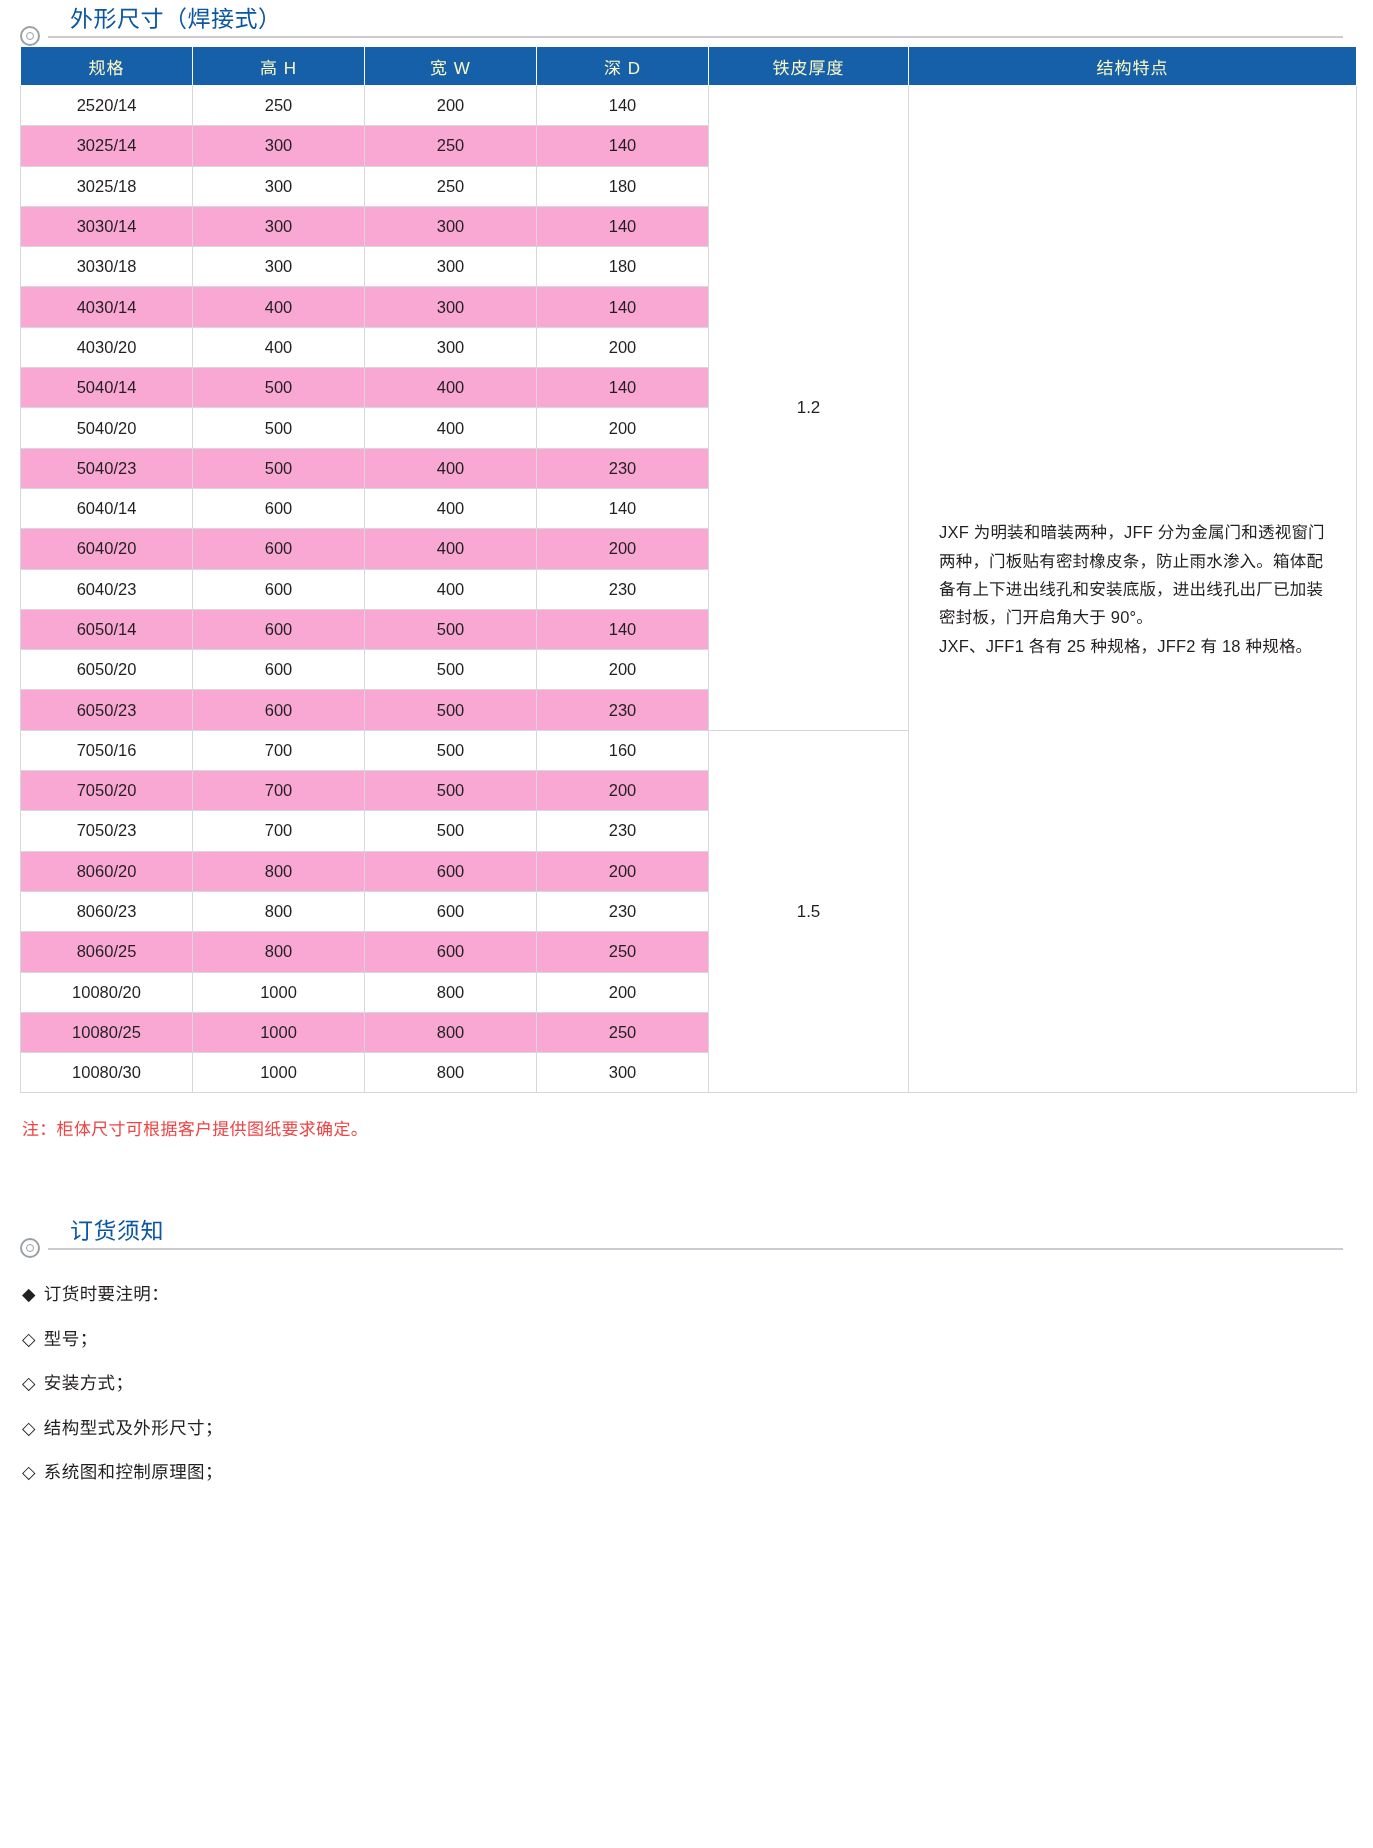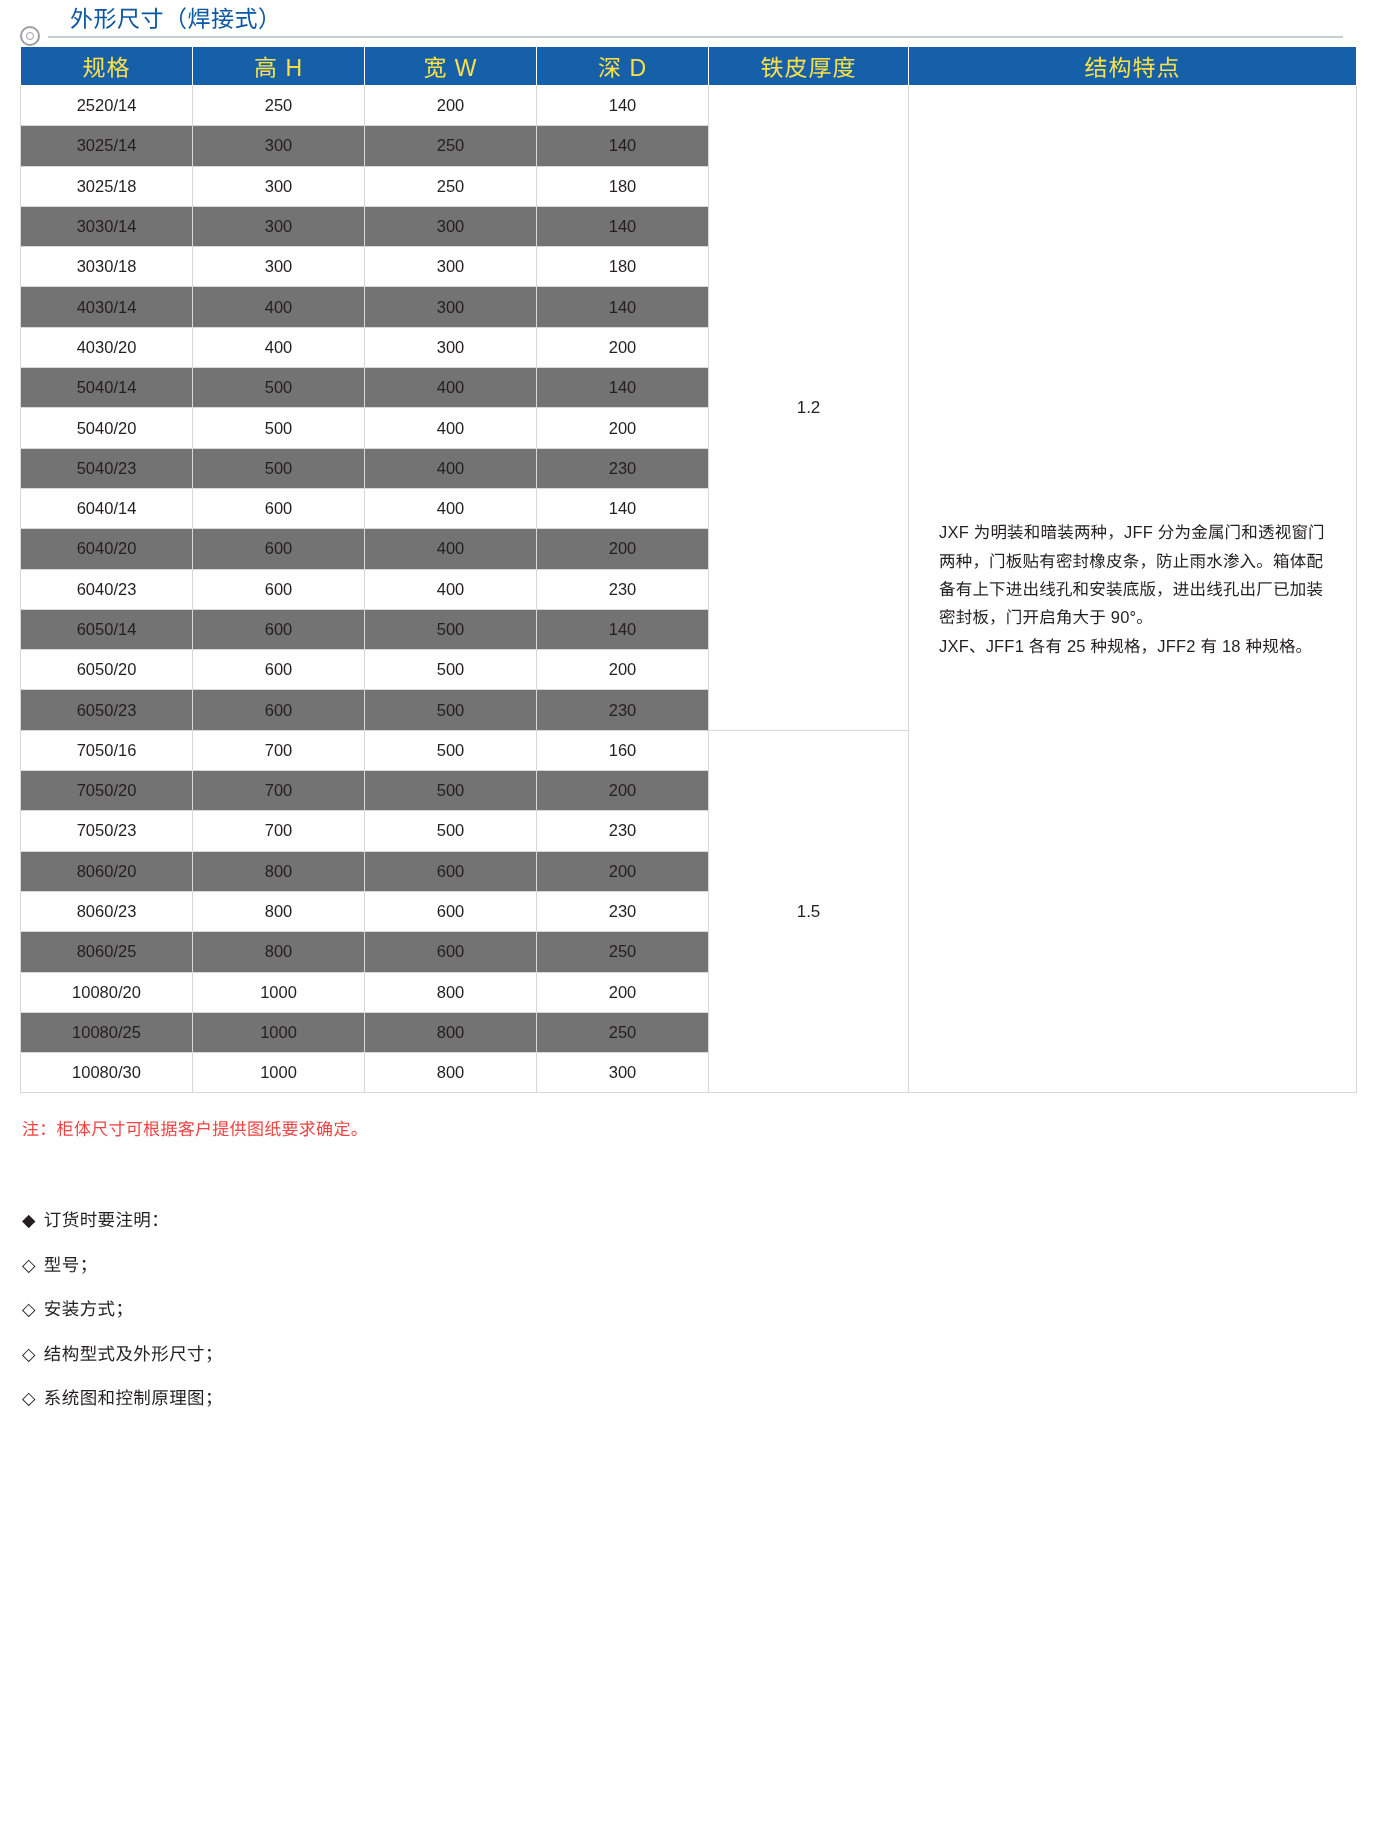--- a/index.html
+++ b/index.html
@@ -89,36 +89,36 @@
   }
   table.spec col.c0 { width: 172px; }
   table.spec col.c1 { width: 172px; }
   table.spec col.c2 { width: 172px; }
   table.spec col.c3 { width: 172px; }
   table.spec col.c4 { width: 200px; }
   table.spec col.c5 { width: 448px; }
 
   table.spec thead th {
     background: #1560a8;
-    color: #fde047;
-    font-size: 23px;
+    color: #fef9c3;
+    font-size: 17px;
     font-weight: normal;
     height: 36px;
     border: 1px solid #ffffff;
     letter-spacing: 1px;
   }
   table.spec tbody td {
     font-size: 16.5px;
     text-align: center;
     height: 37.3px;
     border: 1px solid #d6d8db;
     color: #231f20;
   }
   table.spec tbody tr.alt td {
-    background: #737373;
+    background: #f9a8d4;
   }
   table.spec tbody td.thickness,
   table.spec tbody td.feature {
     border: 1px solid #d6d8db;
     background: #ffffff !important;
     vertical-align: middle;
   }
   table.spec tbody td.feature {
     text-align: left;
     padding: 0 26px 0 30px;
@@ -345,20 +345,25 @@
           <td>1000</td>
           <td>800</td>
           <td>300</td>
         </tr>
       </tbody>
   </table>
 
   <div class="note">注：柜体尺寸可根据客户提供图纸要求确定。</div>
 
   <div class="order-block">
+    <div class="section-head">
+      <span class="ring"></span>
+      <div class="title">订货须知</div>
+      <div class="rule"></div>
+    </div>
 
     <div class="order-list" id="order-list">
         <div class="item"><span class="bullet">◆</span><span>订货时要注明：</span></div>
         <div class="item"><span class="bullet">◇</span><span>型号；</span></div>
         <div class="item"><span class="bullet">◇</span><span>安装方式；</span></div>
         <div class="item"><span class="bullet">◇</span><span>结构型式及外形尺寸；</span></div>
         <div class="item"><span class="bullet">◇</span><span>系统图和控制原理图；</span></div>
       </div>
   </div>
 

